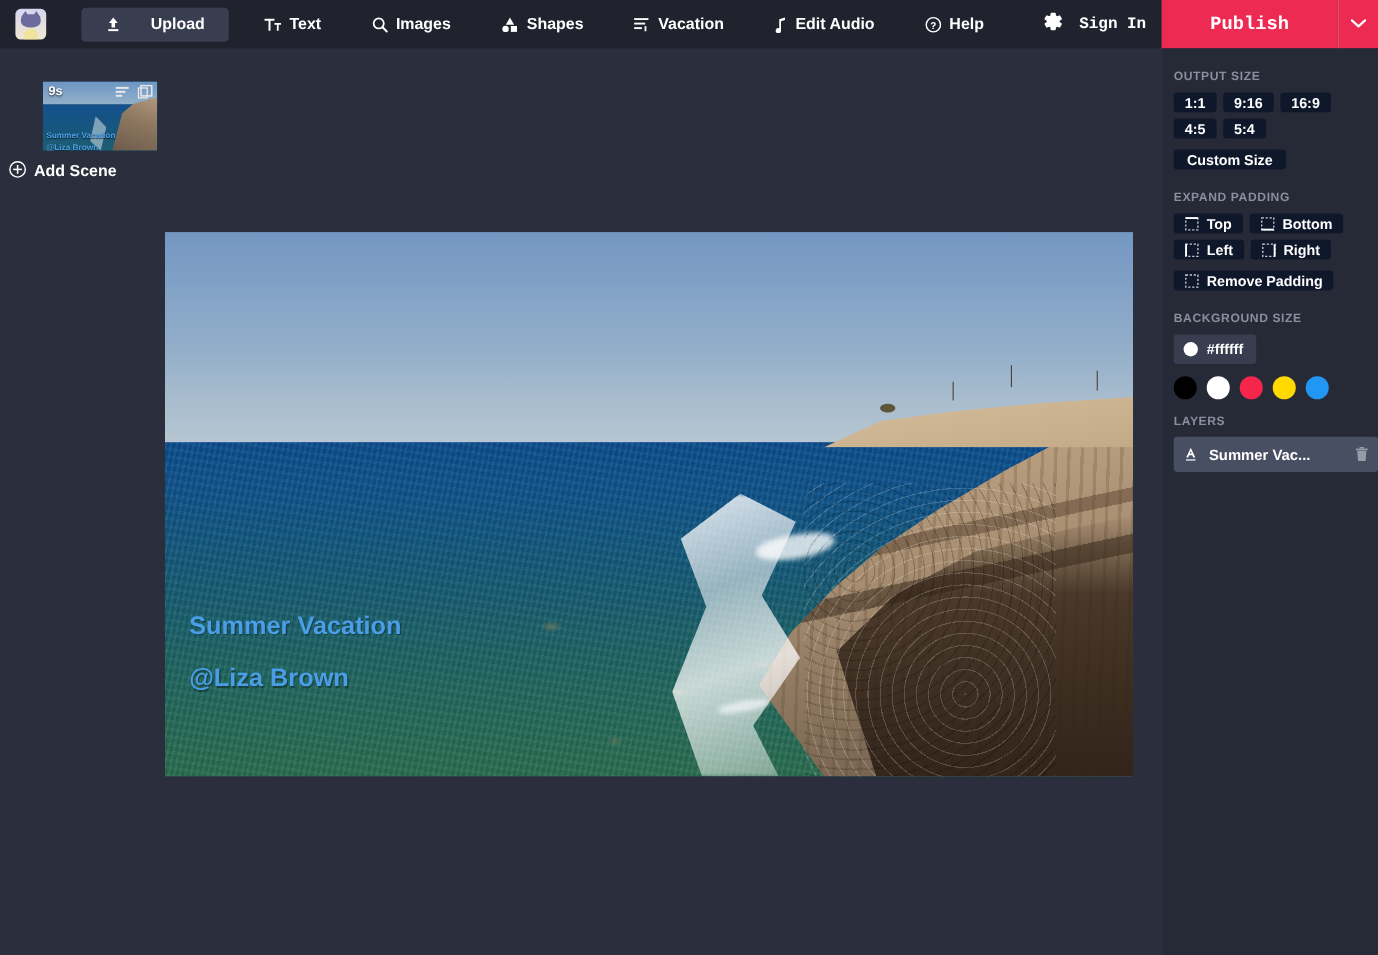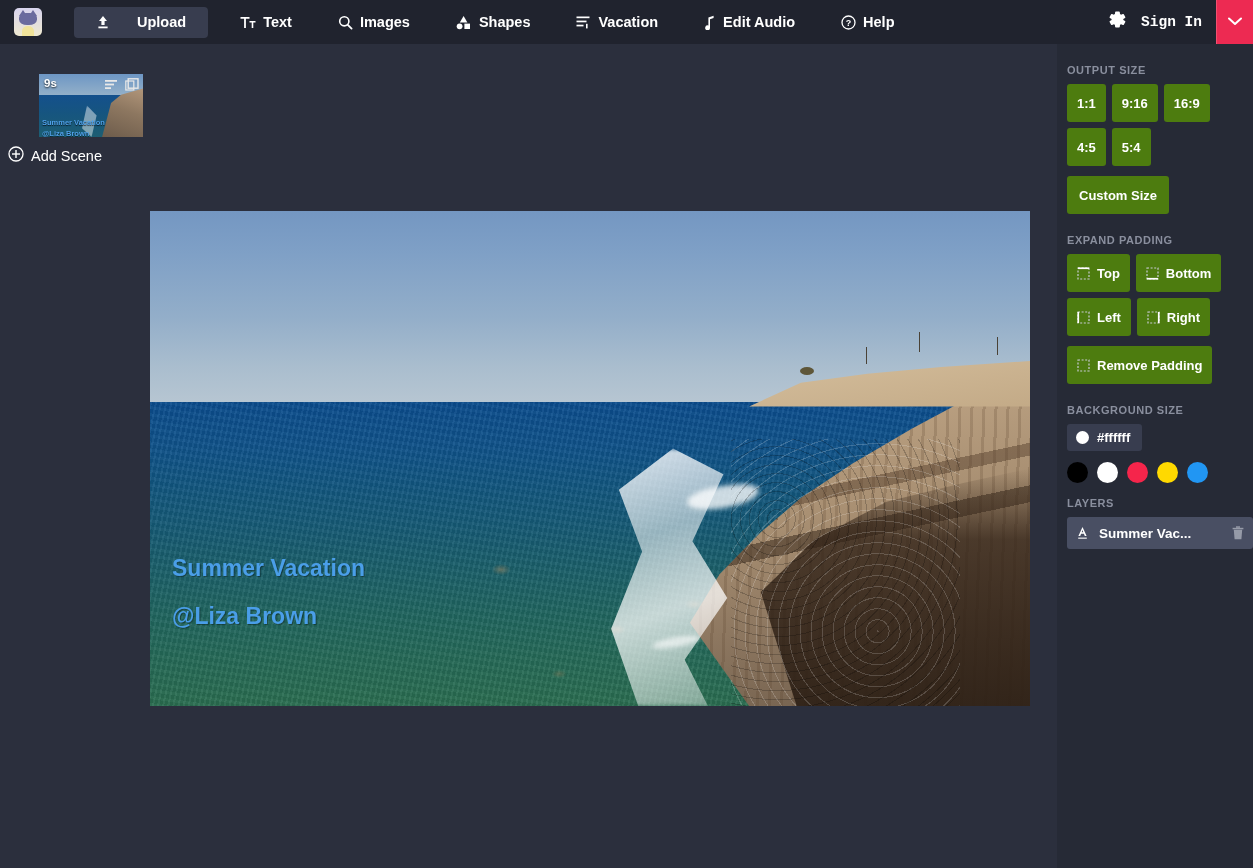--- a/index.html
+++ b/index.html
@@ -124,21 +124,21 @@
     color: #4fa0e8; font-size: 7.5px; font-weight: bold;
     text-shadow: 0 1px 1px rgba(0,0,0,.7);
     white-space: nowrap;
   }
   .scene-txt1 { top: 44px; }
   .scene-txt2 { top: 55px; }
 
   .add-scene {
     position: absolute; left: 8px; top: 102px;
     display: flex; align-items: center; gap: 7px;
-    color: #fff; font-size: 14.5px; font-weight: normal; cursor: pointer;
+    color: #fff; font-size: 14.5px; font-weight: bold; cursor: pointer;
   }
 
   
   .stage { position: absolute; left: 0; top: 44px; width: 1057px; height: 824px; }
   .canvas {
     position: absolute; left: 150px; top: 167px;
     width: 880px; height: 495px;
     overflow: hidden; cursor: pointer;
   }
   .sky {
@@ -252,23 +252,23 @@
     width: 196px; height: 824px;
     background: #262a36;
     padding: 20px 0 0 10px;
   }
   .sec-title {
     color: #8a8f9e; font-size: 11px; font-weight: bold;
     letter-spacing: .55px; margin-bottom: 8px;
   }
   .btn-row { display: flex; flex-wrap: wrap; gap: 6px; }
   .pill {
-    background: #4d7c0f; color: #fff;
+    background: #0f172a; color: #fff;
     font-size: 13px; font-weight: bold;
-    height: 38px; padding: 0 10px;
+    height: 18px; padding: 0 10px;
     display: inline-flex; align-items: center; justify-content: center;
     border-radius: 3px; cursor: pointer; white-space: nowrap;
   }
   .pill.wide { padding: 0 12px; }
   .pill-ico { margin-right: 7px; display: inline-flex; }
   .gap-20 { height: 20px; }
   .gap-14 { height: 14px; }
   .gap-10 { height: 10px; }
 
   .bg-chip {
@@ -379,20 +379,21 @@
   <div class="topbar-right">
     <div class="gear-btn">
       <span>
         <svg width="21" height="21" viewBox="0 0 21 21">
             <path fill="#fff" d="M10.5 6.6a3.9 3.9 0 1 0 0 7.8 3.9 3.9 0 0 0 0-7.8zm0 6a2.1 2.1 0 1 1 0-4.2 2.1 2.1 0 0 1 0 4.2z"></path>
             <path fill="#fff" d="M19 12.1l-1.7-1a7 7 0 0 0 0-1.2l1.7-1a.8.8 0 0 0 .3-1l-1.5-2.6a.8.8 0 0 0-1-.3l-1.8.7a7.2 7.2 0 0 0-1-.6l-.2-1.9a.8.8 0 0 0-.8-.7H9.9a.8.8 0 0 0-.8.7l-.2 1.9a7.2 7.2 0 0 0-1 .6l-1.8-.7a.8.8 0 0 0-1 .3L3.6 7.9a.8.8 0 0 0 .3 1l1.7 1a7 7 0 0 0 0 1.2l-1.7 1a.8.8 0 0 0-.3 1l1.5 2.6a.8.8 0 0 0 1 .3l1.8-.7c.3.2.7.4 1 .6l.2 1.9c0 .4.4.7.8.7h3.1c.4 0 .8-.3.8-.7l.2-1.9c.4-.2.7-.4 1-.6l1.8.7a.8.8 0 0 0 1-.3l1.5-2.6a.8.8 0 0 0-.3-1z"></path>
           </svg>
       </span>
     </div>
     <div class="signin">Sign In</div>
+    <div class="publish">Publish</div>
     <div class="publish-caret">
       <span>
         <svg width="14" height="9" viewBox="0 0 14 9">
             <path d="M1 1.5 L7 7 L13 1.5" fill="none" stroke="#fff" stroke-width="2" stroke-linecap="round" stroke-linejoin="round"></path>
           </svg>
       </span>
     </div>
   </div>
 </div>
 

